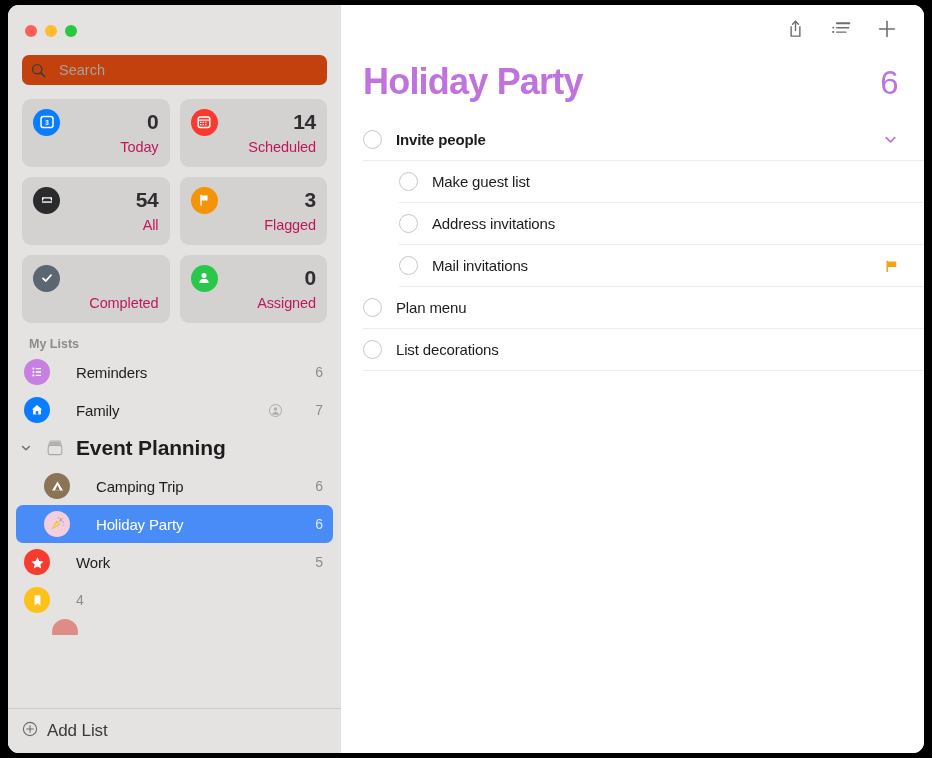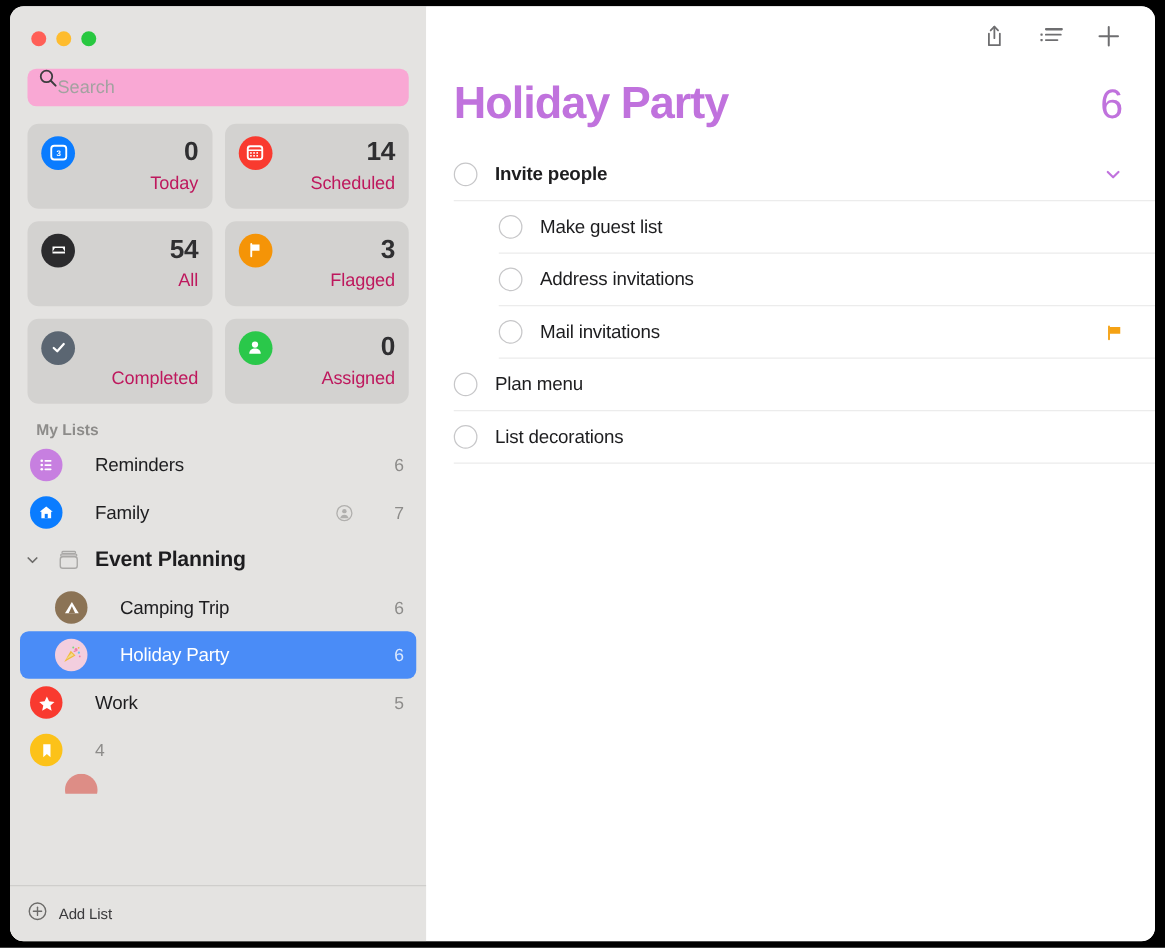--- a/index.html
+++ b/index.html
@@ -51,25 +51,26 @@
   }
   .tl-close  { background: #ff5f57; }
   .tl-min    { background: #febc2e; }
   .tl-max    { background: #28c840; }
 
   .search-wrap {
     padding: 16px 14px 0 14px;
   }
   .search-box {
     height: 30px;
-    background: #f9a8d4;
+    background: #c2410c;
     border-radius: 7px;
     display: flex;
+    align-items: center;
     padding: 0 9px;
-    gap: 0;
+    gap: 13px;
   }
   .search-box svg { display:block; flex: 0 0 auto; }
   .search-input {
     border: none;
     outline: none;
     background: transparent;
     font-family: "Liberation Sans", sans-serif;
     font-size: 14.5px;
     color: #1d1d1f;
     width: 100%;
@@ -183,21 +184,21 @@
     gap: 8px;
     padding-left: 2px;
   }
   .group-chevron {
     width: 16px;
     display: flex;
     justify-content: center;
     align-items: center;
   }
   .group-label {
-    font-size: 17px;
+    font-size: 21px;
     font-weight: bold;
     color: #1d1d1f;
     letter-spacing: -0.15px;
   }
 
   .partial-row {
     height: 16px;
     display: flex;
     align-items: flex-start;
     padding-left: 36px;
@@ -214,21 +215,21 @@
     height: 44px;
     flex: 0 0 44px;
     display: flex;
     align-items: center;
     gap: 9px;
     padding-left: 14px;
     border-top: 1px solid #cfcecc;
     background: #e4e3e1;
   }
   .add-list-label {
-    font-size: 12px;
+    font-size: 17px;
     color: #3a3a3c;
     letter-spacing: -0.1px;
   }
 
   
   .main {
     flex: 1 1 auto;
     background: #ffffff;
     position: relative;
     display: flex;

